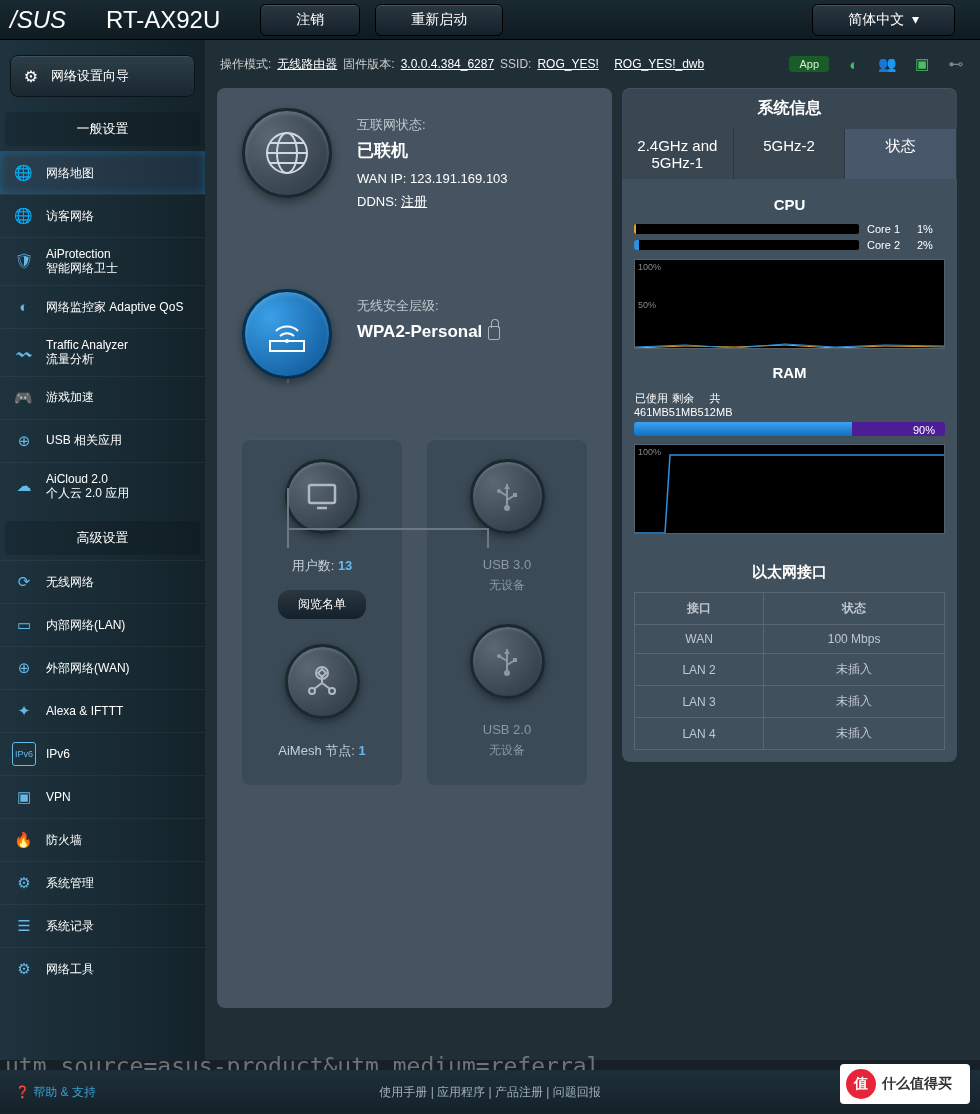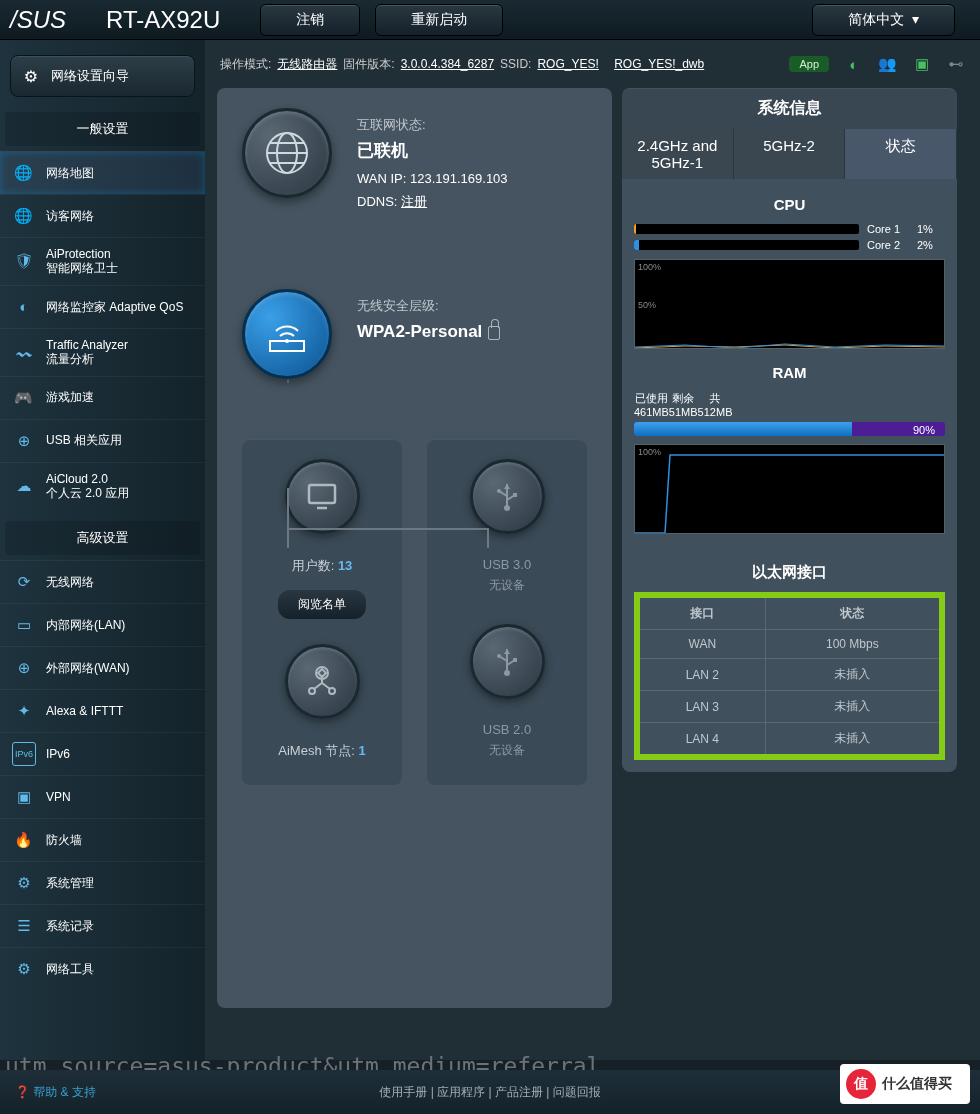--- a/index.html
+++ b/index.html
@@ -53,21 +53,21 @@
 .core-row { display:flex; align-items:center; font-size:11px; margin:4px 0; gap:8px; }
 .core-bar { flex:1; height:10px; background:#000; border-radius:2px; position:relative; overflow:hidden; }
 .core-fill { height:100%; background:#f0a020; }
 .core-fill.b { background:#3090e0; }
 .graph { height:90px; background:#000; border:1px solid #556068; position:relative; margin-top:8px; }
 .graph-lbl { position:absolute; left:3px; font-size:9px; color:#888; }
 .ram-row { display:flex; justify-content:flex-start; font-size:11px; text-align:center; margin:4px 0; }
 .ram-bar { height:14px; background:#4c1d95; border-radius:3px; overflow:hidden; display:flex; align-items:flex-end; position:relative; }
 .ram-fill { height:100%; background:linear-gradient(#40a0f0,#1070c0); }
 .ram-pct { position:absolute; right:10px; font-size:11px; }
-.eth-table { border:6px solid #84cc16; border-collapse:collapse; width:100%; font-size:12px; margin-top:10px; }
+.eth-table { border:1px solid #84cc16; border-collapse:collapse; width:100%; font-size:12px; margin-top:10px; }
 .eth-table th,.eth-table td { border:1px solid #5a6670; padding:7px; text-align:center; color:#c0c8d0; }
 .footer { position:absolute; bottom:0; left:0; right:0; height:44px; background:linear-gradient(#1e2e38,#14222a); display:flex; align-items:center; padding:0 15px; font-size:12px; color:#3aa0d0; }
 .footer .help { cursor:pointer; }
 .footer .links { position:absolute; left:50%; transform:translateX(-50%); color:#a0b0b8; }
 .footer .faq { margin-left:auto; color:#a0b0b8; cursor:pointer; }
 .greytext { position:absolute; bottom:35px; left:5px; font-size:23px; color:#6a7478; font-family:monospace; letter-spacing:0; }
 .badge-smzdm { position:absolute; bottom:10px; right:10px; width:130px; height:40px; background:#fff; border-radius:4px; display:flex; align-items:center; padding:0 6px; }
 .badge-circle { width:30px; height:30px; border-radius:50%; background:#e6243a; color:#fff; display:flex; align-items:center; justify-content:center; font-size:14px; font-weight:bold; margin-right:6px; }
 .badge-txt { color:#333; font-size:14px; font-weight:bold; }
 .lock-icon { display:inline-block; width:12px; height:14px; border:1.5px solid #aab4bc; border-radius:2px; position:relative; margin-left:6px; vertical-align:middle; }

